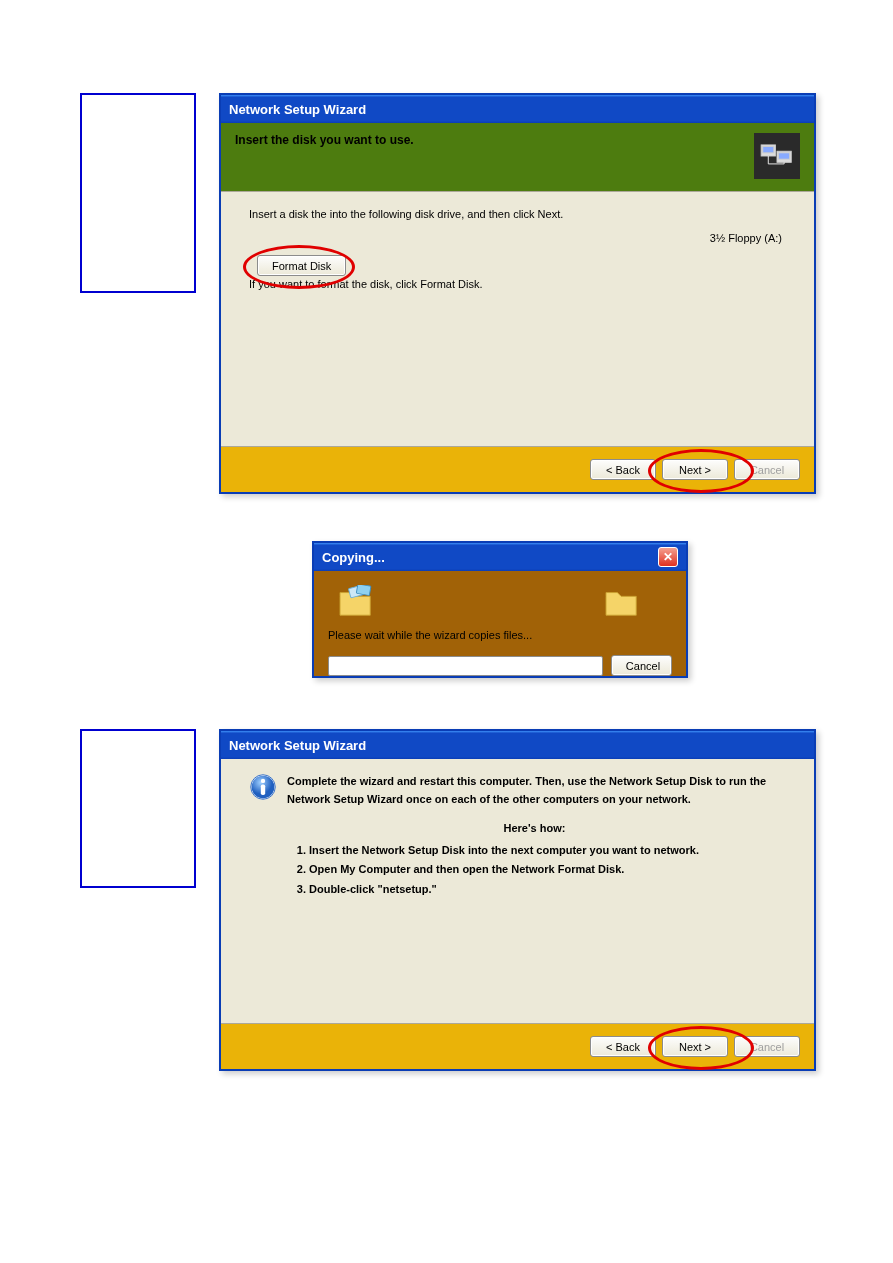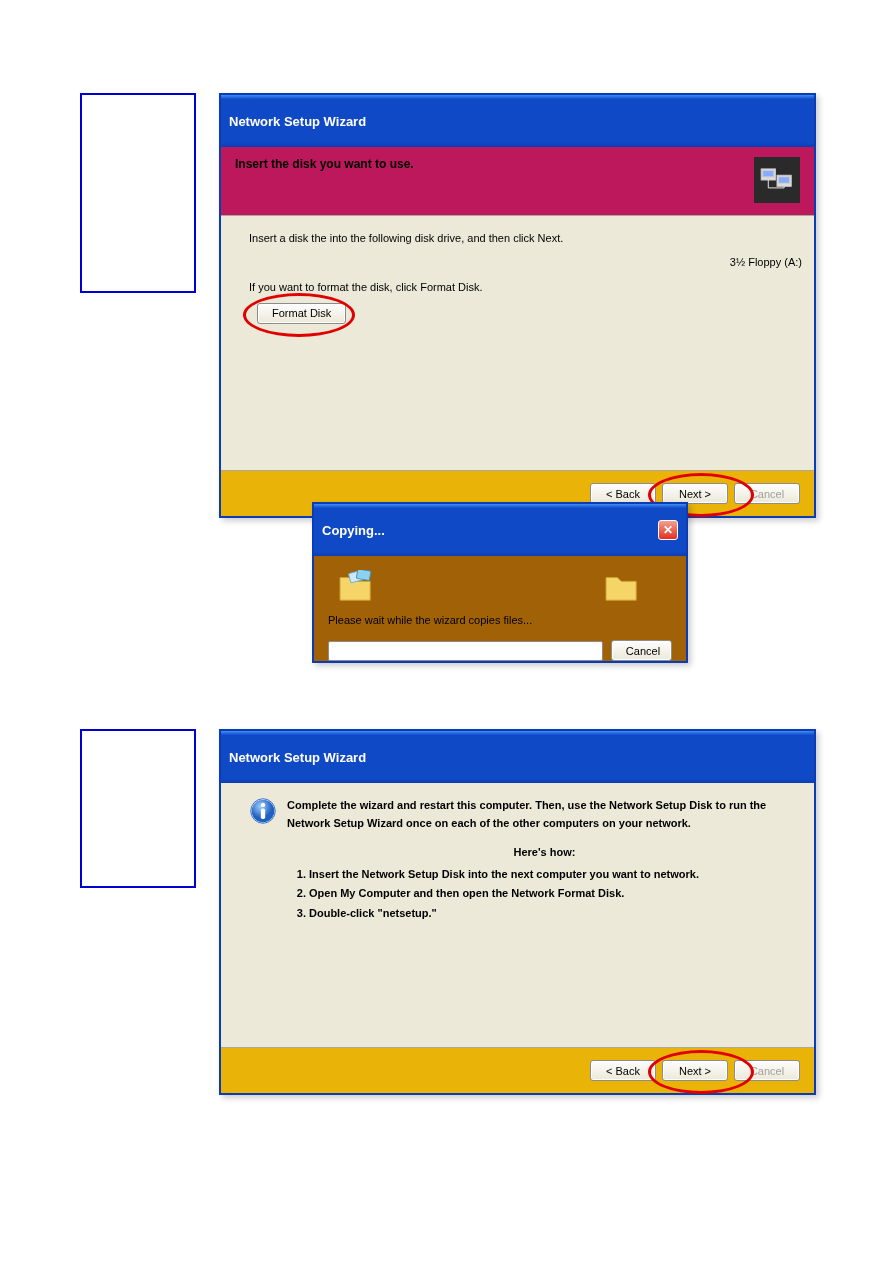--- a/index.html
+++ b/index.html
@@ -20,21 +20,21 @@
   .dialog {
     position: absolute;
     border: 2px solid #0a3db5;
     background: #ece9d8;
     box-shadow: 3px 3px 6px rgba(0,0,0,0.2);
   }
   .titlebar {
     background: linear-gradient(to bottom, #3d8ef7 0%, #1049c5 8%, #1049c5 92%, #0a3db5 100%);
     color: #fff;
     font-weight: bold;
-    padding: 16px 8px;
+    padding: 4px 8px;
     font-size: 13px;
     display: flex;
     justify-content: space-between;
     align-items: center;
     height: 20px;
     text-align: center;
   }
   .close-btn {
     width: 18px;
     height: 18px;
@@ -43,21 +43,21 @@
     border-radius: 3px;
     color: #fff;
     font-weight: bold;
     font-size: 12px;
     display: flex;
     align-items: center;
     justify-content: center;
     line-height: 1;
   }
   .header-strip {
-    background: #be185d;
+    background: #4d7c0f;
     border-bottom: 1px solid #aca899;
     padding: 10px 14px;
     display: flex;
     justify-content: space-between;
     align-items: flex-start;
     min-height: 48px;
   }
   .header-title {
     font-weight: bold;
     font-size: 12px;
@@ -66,21 +66,21 @@
   .header-icon {
     width: 46px;
     height: 46px;
     background: #2a2a2a;
     display: flex;
     align-items: center;
     justify-content: center;
   }
   .header-icon svg { width: 38px; height: 38px; }
   .body-area {
-    padding: 14px 12px 10px 28px;
+    padding: 14px 32px 10px 28px;
     color: #000;
     font-size: 11px;
     line-height: 1.6;
   }
   .indent { margin-left: 12px; margin-top: 6px; margin-bottom: 8px; text-align: right;}
   .xp-btn {
     background: linear-gradient(to bottom, #fdfdfd, #ece9d8);
     border: 1px solid #8c8c8c;
     border-radius: 3px;
     padding: 2px 14px;
@@ -143,37 +143,37 @@
         <rect x="24" y="18" width="18" height="14" fill="#ddd"></rect>
             <rect x="26" y="20" width="14" height="8" fill="#88aaff"></rect>
         <path d="M13 24 L13 34 L33 34 L33 32" stroke="#eee"></path>
           </g>
         </svg>
     </span>
   </div>
   <div class="body-area" style="min-height:230px; position:relative;">
     <div>Insert a disk the into the following disk drive, and then click Next.</div>
     <div class="indent">3½ Floppy (A:)</div>
-    <div>If you want to format the disk, click Format Disk.</div>
     <div style="margin-top:6px; margin-left:8px; position:relative;">
       <button class="xp-btn">Format Disk</button>
       <div class="red-ellipse" style="left:-14px; top:-10px; width:106px; height:38px;"></div>
     </div>
+    <div>If you want to format the disk, click Format Disk.</div>
   </div>
   <div class="footer-btns" style="position:relative;">
     <button class="xp-btn">&lt; Back</button>
     <div style="position:relative; display:inline-block;">
       <button class="xp-btn">Next &gt;</button>
       <div class="red-ellipse" style="left:-14px; top:-10px; width:100px; height:38px;"></div>
     </div>
     <button class="xp-btn disabled">Cancel</button>
   </div>
 </div>
 
-<div class="dialog" style="left:312px; top:502px; width:372px;">
+<div class="dialog" style="left:312px; top:541px; width:372px;">
   <div class="titlebar">
     <span>Copying...</span>
     <span class="close-btn">✕</span>
   </div>
   <div style="padding:14px 14px 0 14px; background:#a16207;">
     <div style="display:flex; justify-content:space-between; padding:0 30px 8px 10px;">
       <span>
         <svg class="folder-icon" viewBox="0 0 40 36">
           <path d="M2 12 L2 32 L34 32 L34 12 L18 12 L14 8 L2 8 Z" fill="#f5d468" stroke="#c9a030"></path>
           <rect x="12" y="2" width="14" height="10" rx="1" fill="#cde8f7" stroke="#6bb0d8" transform="rotate(-15 19 7)"></rect>

